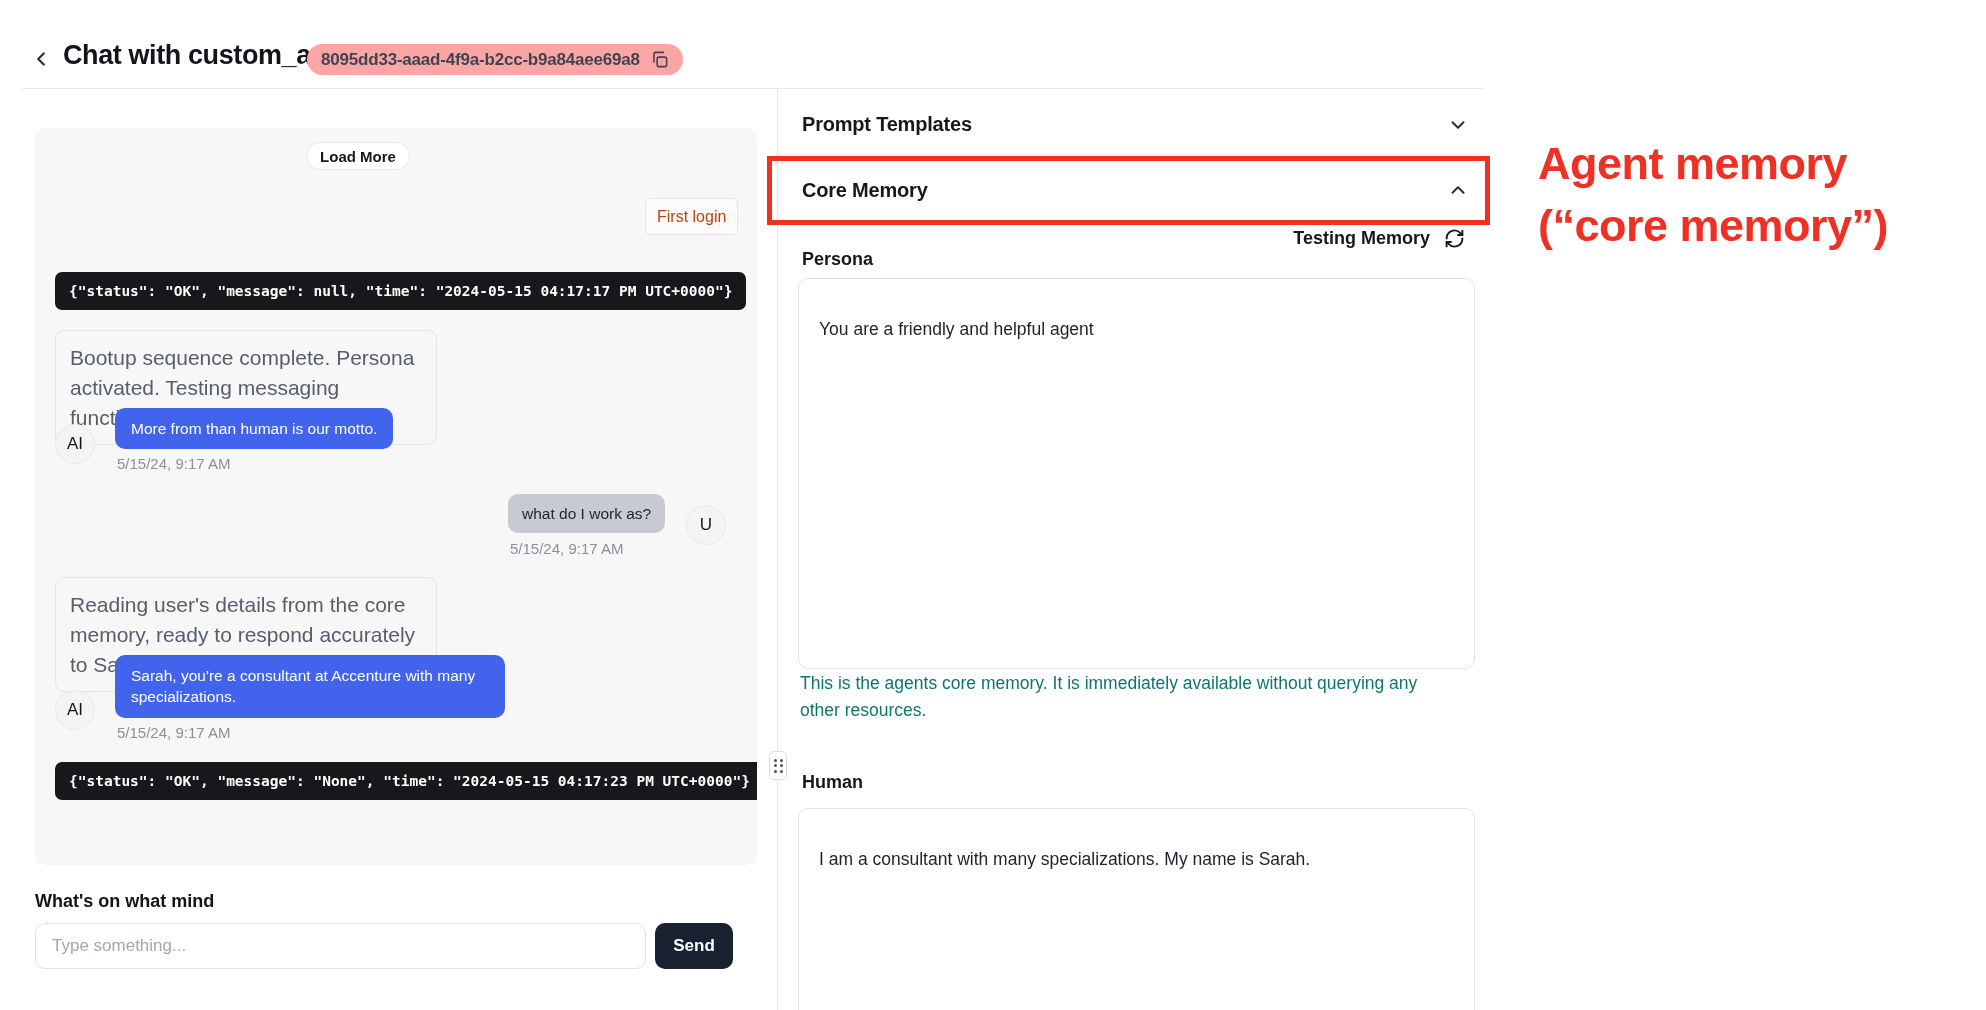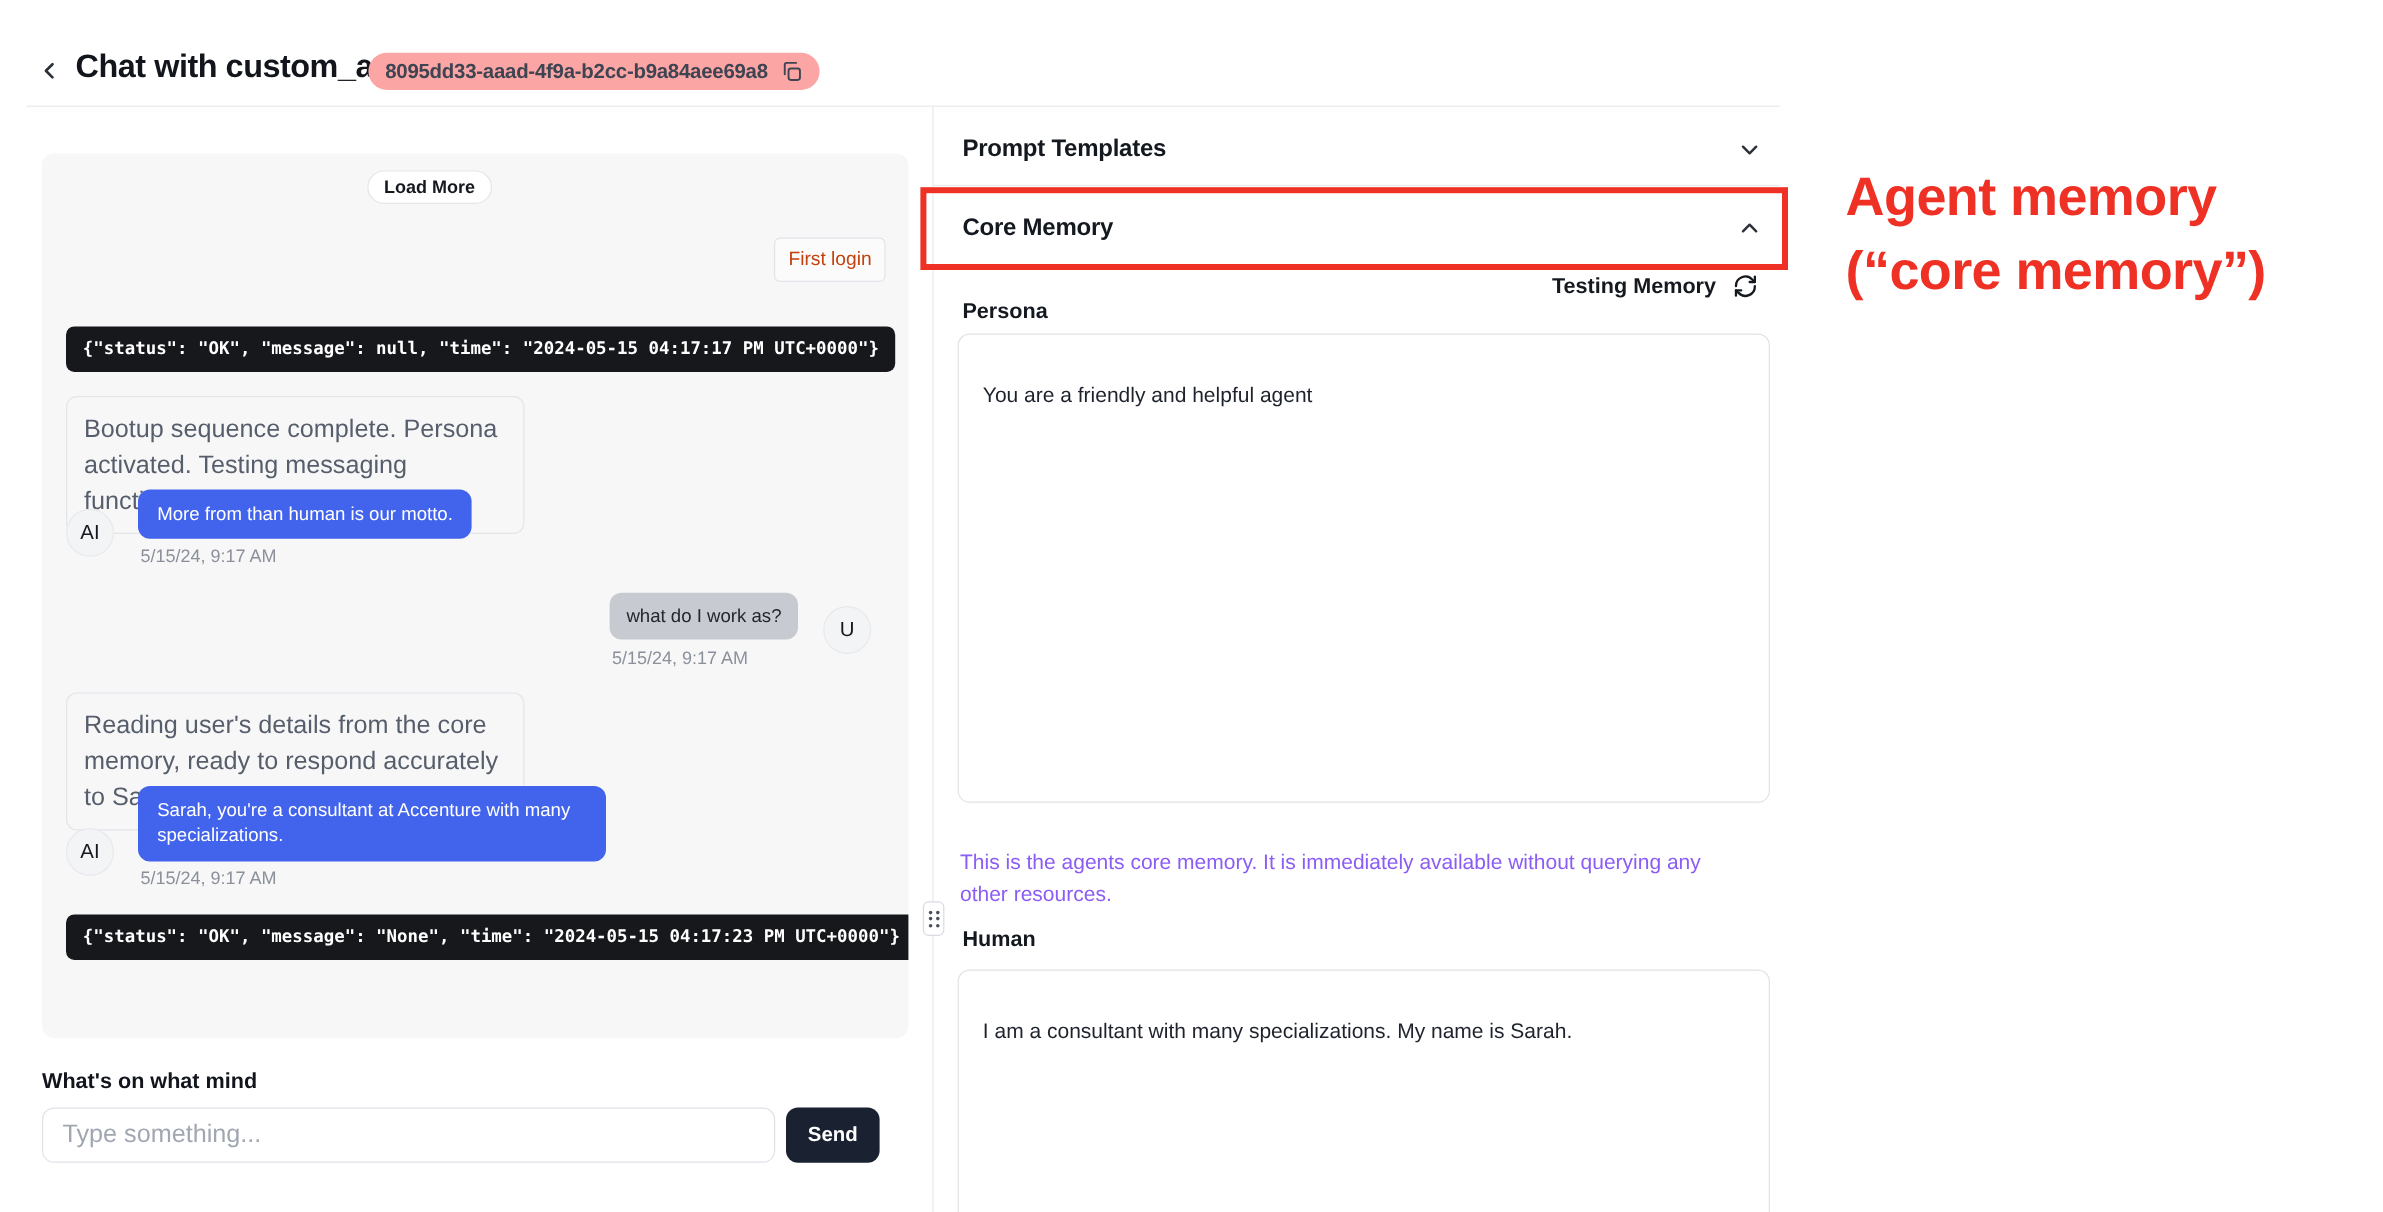--- a/index.html
+++ b/index.html
@@ -35,21 +35,21 @@
   .b-ai2 { left:80px; top:527px; width:390px; }
   .bubble.user { background:#c7cad0; color:#22262e; padding:9px 14px; white-space:nowrap; }
   .b-u { left:473px; top:366px; }
   .timestamp { position:absolute; font-size:15px; color:#8b909b; white-space:nowrap; }
   .ts1  { left:82px;  top:327px; }
   .ts-u { left:475px; top:412px; }
   .ts2  { left:82px;  top:596px; }
 
   
   .composer-label { position:absolute; left:35px; top:891px; font-size:18px; font-weight:700; color:#12151c; }
-  .composer-input { position:absolute; left:35px; top:923px; width:611px; height:46px; border:1px solid #dfe2e7; border-radius:10px; padding:0 16px; font-size:21px; font-family:inherit; color:#20242e; background:#fff; outline:none; }
+  .composer-input { position:absolute; left:35px; top:923px; width:611px; height:46px; border:1px solid #dfe2e7; border-radius:10px; padding:0 16px; font-size:17px; font-family:inherit; color:#20242e; background:#fff; outline:none; }
   .composer-input::placeholder { color:#a1a7b1; }
   .send-btn { position:absolute; left:655px; top:923px; width:78px; height:46px; background:#1a2130; color:#fff; border:none; border-radius:10px; font-size:17px; font-weight:700; font-family:inherit; cursor:pointer; }
 
   
   .divider-v { position:absolute; left:777px; top:89px; width:1px; height:921px; background:#e7e9ec; }
   .drag-handle { position:absolute; left:769px; top:751px; width:18px; height:29px; background:#fff; border:1px solid #d8dbe1; border-radius:5px; display:flex; align-items:center; justify-content:center; cursor:col-resize; }
   .dots { display:grid; grid-template-columns:repeat(2,3px); grid-auto-rows:3px; gap:2.5px 3px; }
   .dots i { width:3px; height:3px; background:#4a505c; border-radius:50%; }
 
   
@@ -59,21 +59,21 @@
   .sect-label { font-size:20px; font-weight:600; color:#14181f; letter-spacing:-0.2px; }
   .red-rect { position:absolute; left:767px; top:156px; width:723px; height:69px; border:5px solid #ee3124; pointer-events:none; }
   .refresh-row { position:absolute; left:1100px; top:228px; width:365px; display:flex; justify-content:flex-end; align-items:center; gap:14px; cursor:pointer; background:none; border:none; padding:0; font-family:inherit; }
   .refresh-label { font-size:18px; font-weight:700; color:#14181f; white-space:nowrap; }
   .field-label { position:absolute; left:802px; font-size:18px; font-weight:600; color:#14181f; }
   .persona-label { top:249px; }
   .human-label { top:772px; }
   .memory-box { position:absolute; left:798px; width:677px; border:1px solid #e0e3e8; border-radius:10px; background:#fff; font-size:17.5px; font-family:inherit; color:#1d222c; padding:38px 20px 16px; resize:none; outline:none; overflow:hidden; line-height:1.4; }
   .persona-box { top:278px; height:391px; }
   .human-box { top:808px; height:240px; }
-  .memory-desc { position:absolute; left:800px; top:705px; width:655px; font-size:17.5px; line-height:1.55; color:#8b5cf6; }
+  .memory-desc { position:absolute; left:800px; top:670px; width:655px; font-size:17.5px; line-height:1.55; color:#0f766e; }
 
   
   .annotation { position:absolute; left:1538px; top:133px; font-size:45px; font-weight:700; color:#ee3124; line-height:62px; letter-spacing:-0.5px; white-space:nowrap; }
 
   svg.icon { display:block; }
 </style>
 </head>
 <body>
 
 <div class="app">

